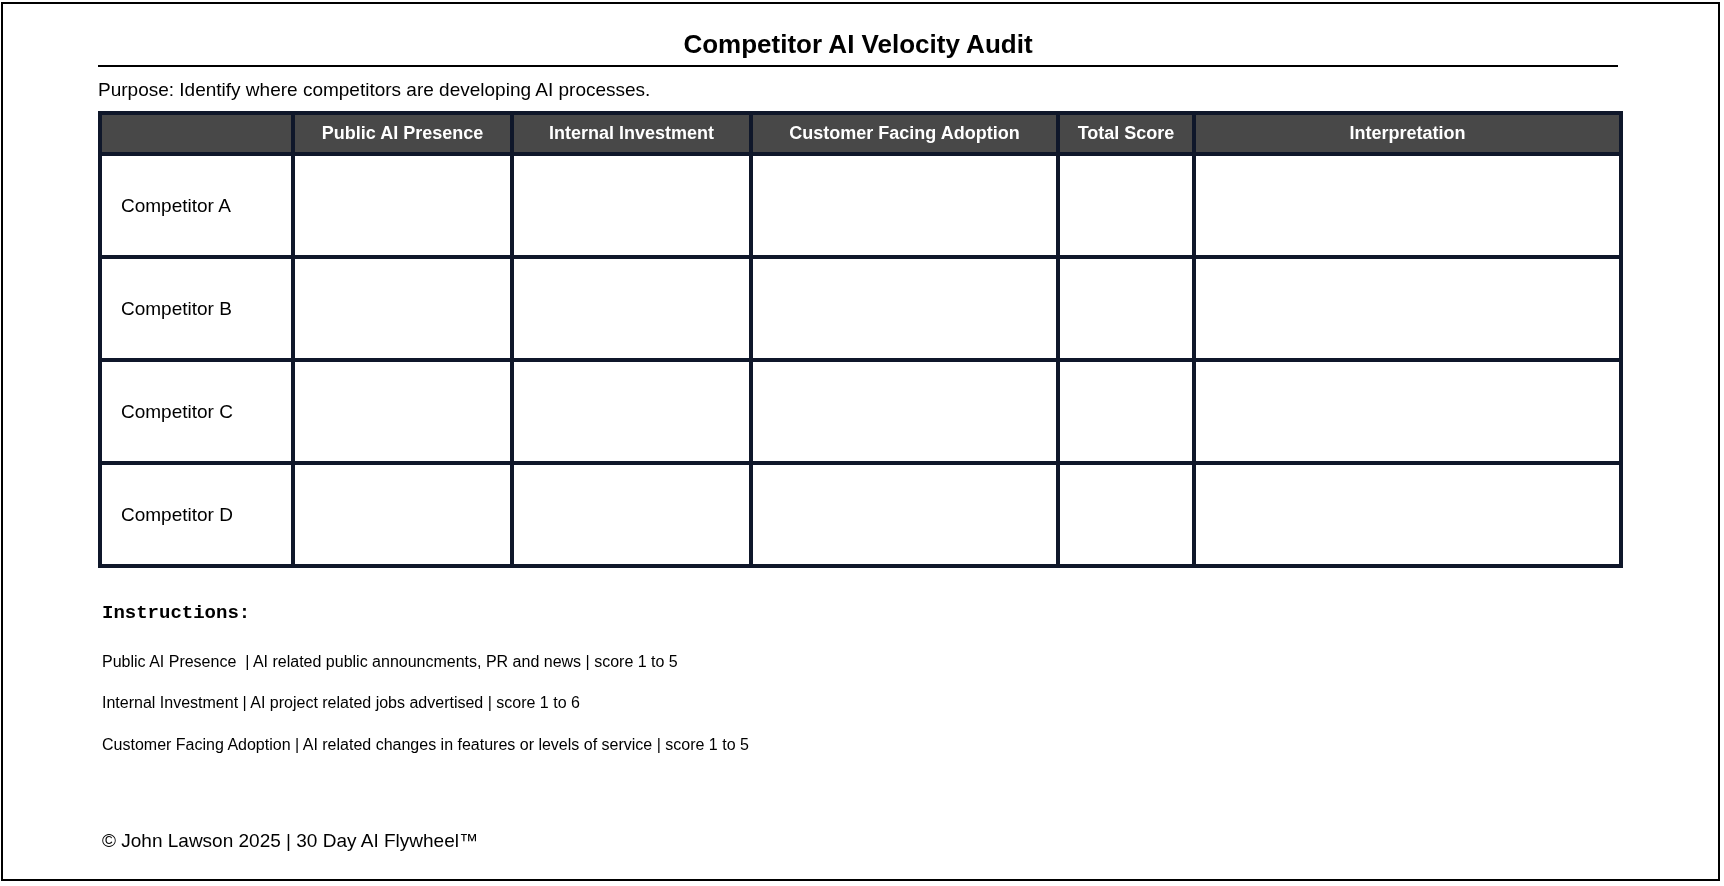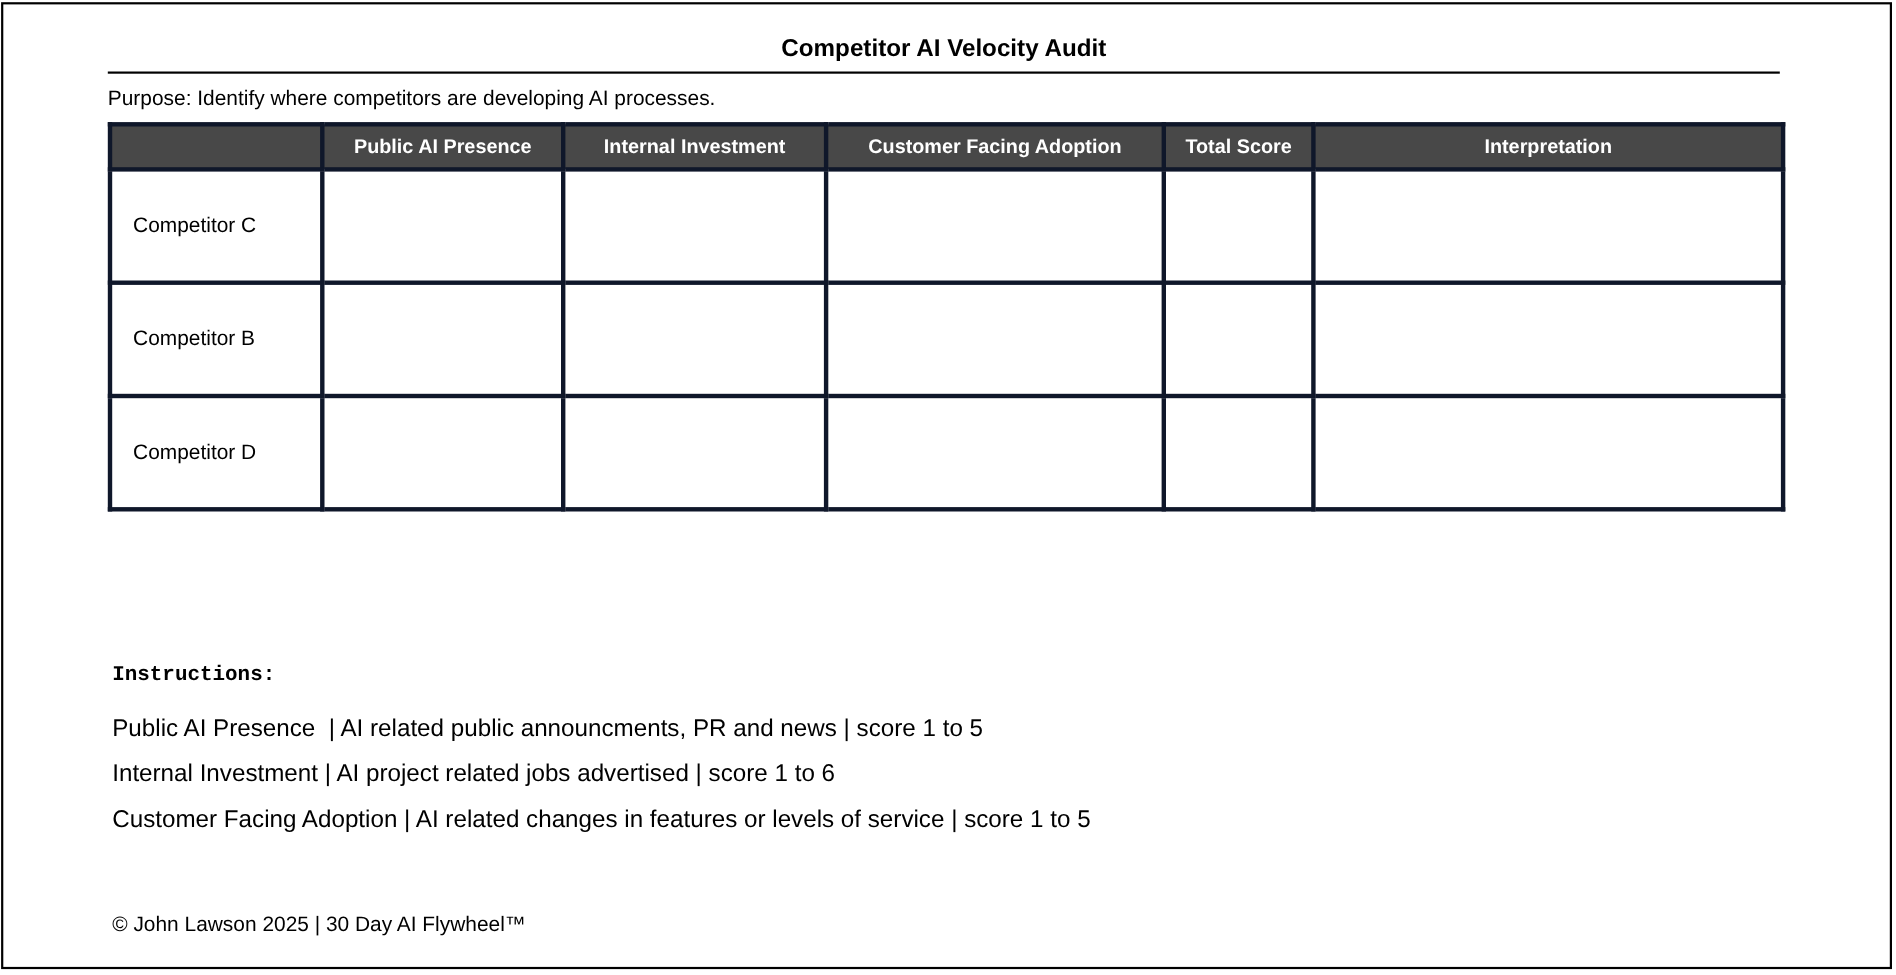--- a/index.html
+++ b/index.html
@@ -1,35 +1,35 @@
 <!DOCTYPE html>
 <html><head>
 <meta charset="utf-8">
 <style>
   html, body { margin: 0; padding: 0; background: #ffffff; }
   body { width: 1724px; height: 886px; position: relative; overflow: hidden;
          font-family: "Liberation Sans", sans-serif; color: #000; }
   .page-frame { position: absolute; left: 1px; top: 2px; width: 1719px; height: 879px;
                 border: 2px solid #000; box-sizing: border-box; }
   .title { position: absolute; left: 98px; width: 1520px; top: 24px; height: 40px;
-           text-align: center; font-weight: bold; font-size: 22px; line-height: 40px; }
+           text-align: center; font-weight: bold; font-size: 26px; line-height: 40px; }
   .title-rule { position: absolute; left: 98px; width: 1520px; top: 65px; height: 0;
                 border-top: 2px solid #000; }
   .purpose { position: absolute; left: 98px; width: 1520px; top: 77px; height: 26px;
              text-align: left; font-size: 19px; line-height: 26px; }
   table.audit { position: absolute; left: 98px; top: 111px; width: 1521px;
                 border-collapse: collapse; table-layout: fixed; }
   table.audit th, table.audit td { border: 4px solid #0f172a; padding: 0; }
   table.audit th { background: #484848; color: #fff; font-weight: bold; font-size: 18px;
                    height: 37px; text-align: center; white-space: nowrap; }
   table.audit td { height: 99px; background: #fff; }
   table.audit td.rowlabel { font-size: 19px; padding-left: 19px; text-align: left; }
   .instructions-heading { position: absolute; left: 102px; top: 600px; font-weight: bold;
                           font-size: 19px; line-height: 26px; font-family: Liberation Mono, monospace; }
-  .instr-line { position: absolute; left: 102px; font-size: 22px; line-height: 26px; white-space: pre; }
+  .instr-line { position: absolute; left: 102px; font-size: 16px; line-height: 26px; white-space: pre; }
   .footer { position: absolute; left: 102px; top: 810px; font-size: 19px; line-height: 26px; margin-top: 18px; }
 </style>
 </head>
 <body>
 
 <div class="page-frame"></div>
 
 <div class="title">Competitor AI Velocity Audit</div>
 <div class="title-rule"></div>
 <div class="purpose">Purpose: Identify where competitors are developing AI processes.</div>
@@ -48,29 +48,37 @@
       <th></th>
       <th>Public AI Presence</th>
       <th>Internal Investment</th>
       <th>Customer Facing Adoption</th>
       <th>Total Score</th>
       <th>Interpretation</th>
     </tr>
   </thead>
   <tbody>
     <tr>
-      <td class="rowlabel">Competitor C</td>
+      <td class="rowlabel">Competitor A</td>
       <td></td>
       <td></td>
       <td></td>
       <td></td>
       <td></td>
     </tr>
     <tr>
       <td class="rowlabel">Competitor B</td>
+      <td></td>
+      <td></td>
+      <td></td>
+      <td></td>
+      <td></td>
+    </tr>
+    <tr>
+      <td class="rowlabel">Competitor C</td>
       <td></td>
       <td></td>
       <td></td>
       <td></td>
       <td></td>
     </tr>
     <tr>
       <td class="rowlabel">Competitor D</td>
       <td></td>
       <td></td>

